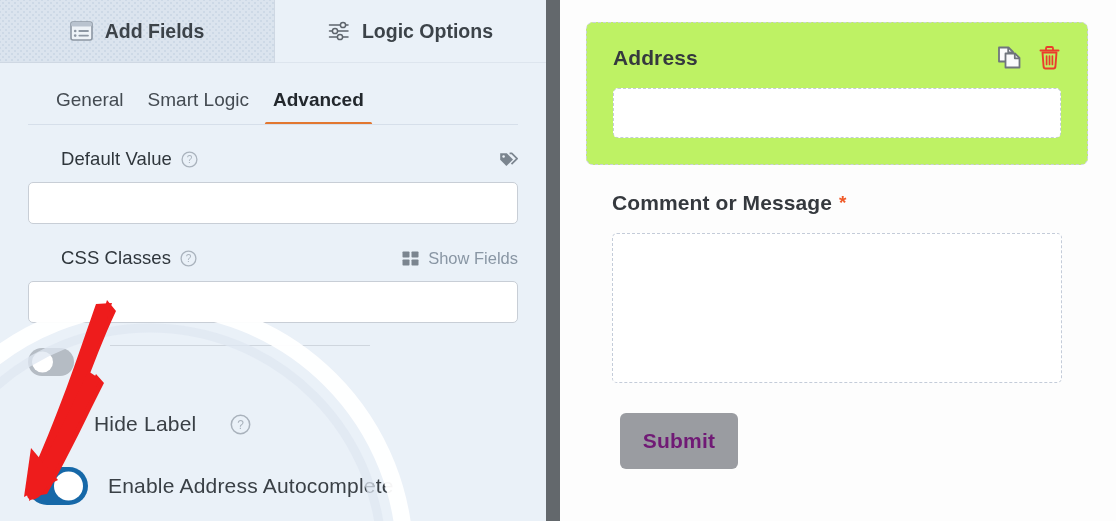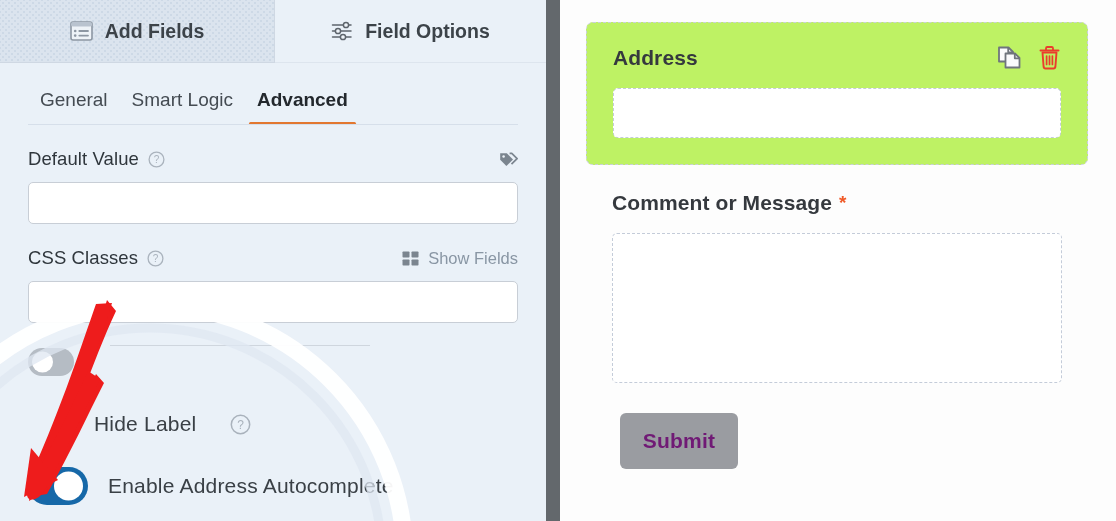--- a/index.html
+++ b/index.html
@@ -59,21 +59,21 @@
     border-bottom: 1px solid #dde5ee;
   }
   .tab-icon { display: block; flex: 0 0 auto; line-height: 0; }
 
   
   #subtabs {
     position: relative;
     display: flex;
     align-items: flex-end;
     gap: 0;
-    padding: 0 28px;
+    padding: 0 44px;
     height: 62px;
   }
   .subtab {
     font-size: 19px;
     color: #444b52;
     padding: 0 12px 14px 12px;
     cursor: pointer;
     user-select: none;
     position: relative;
     white-space: nowrap;
@@ -96,20 +96,21 @@
 
   
   #options-body { position: relative; padding: 0 28px; }
 
   .field-group { margin-top: 22px; position: relative; }
   .field-head {
     display: flex; align-items: center;
     height: 24px;
     margin-bottom: 11px;
     position: relative;
+    margin-left: 33px;
   }
   .field-label {
     font-size: 18.5px;
     color: #2f363c;
     letter-spacing: 0.1px;
   }
   .help-icon {
     margin-left: 9px;
     width: 17px; height: 17px;
     line-height: 0;
@@ -282,21 +283,21 @@
             <g stroke="#5d646c" stroke-width="1.5" stroke-linecap="round">
               <line x1="1.5" y1="4" x2="20" y2="4"></line>
               <line x1="1.5" y1="10" x2="20" y2="10"></line>
               <line x1="1.5" y1="16" x2="20" y2="16"></line>
             </g>
             <circle cx="15" cy="4" r="2.6" fill="#eef3f8" stroke="#5d646c" stroke-width="1.5"></circle>
             <circle cx="7" cy="10" r="2.6" fill="#eef3f8" stroke="#5d646c" stroke-width="1.5"></circle>
             <circle cx="12" cy="16" r="2.6" fill="#eef3f8" stroke="#5d646c" stroke-width="1.5"></circle>
           </svg>
         </span>
-        <span>Field Options</span>
+        <span>Logic Options</span>
       </div>
     </div>
 
     <div id="subtabs">
       <div class="subtab">General</div>
       <div class="subtab">Smart Logic</div>
       <div class="subtab active">Advanced</div>
       <div id="subtabs-rule"></div>
     </div>
 

